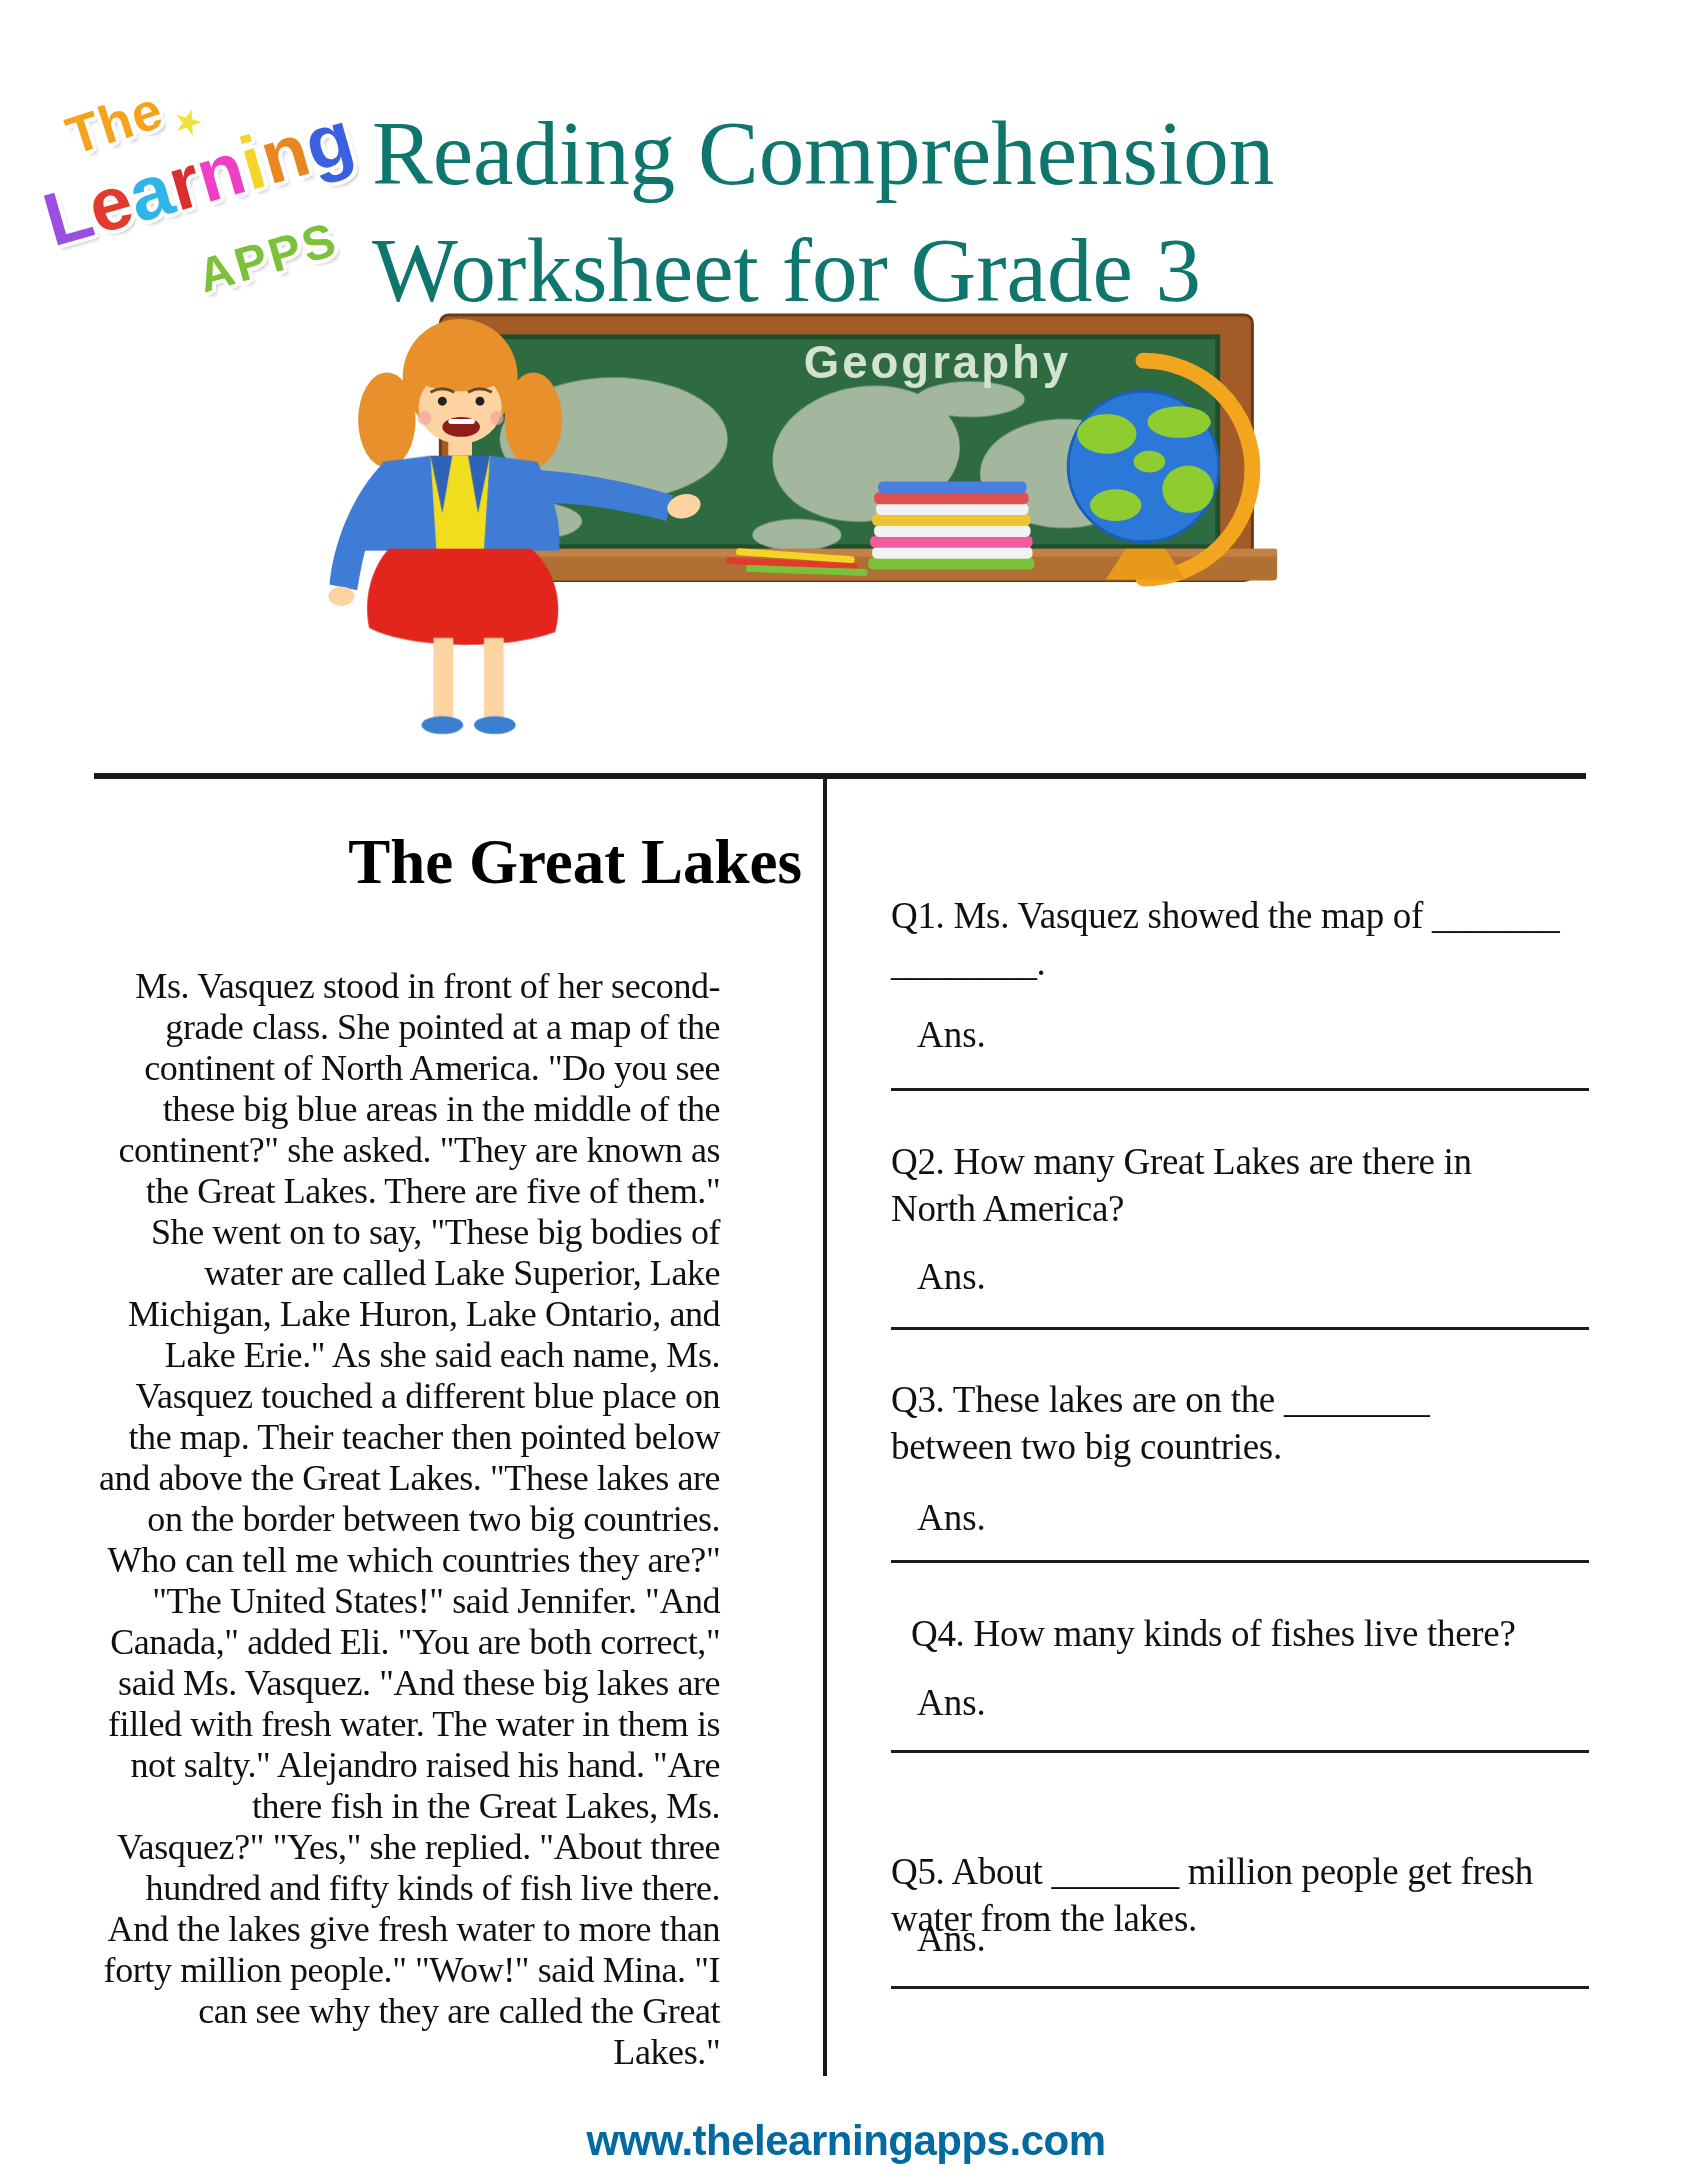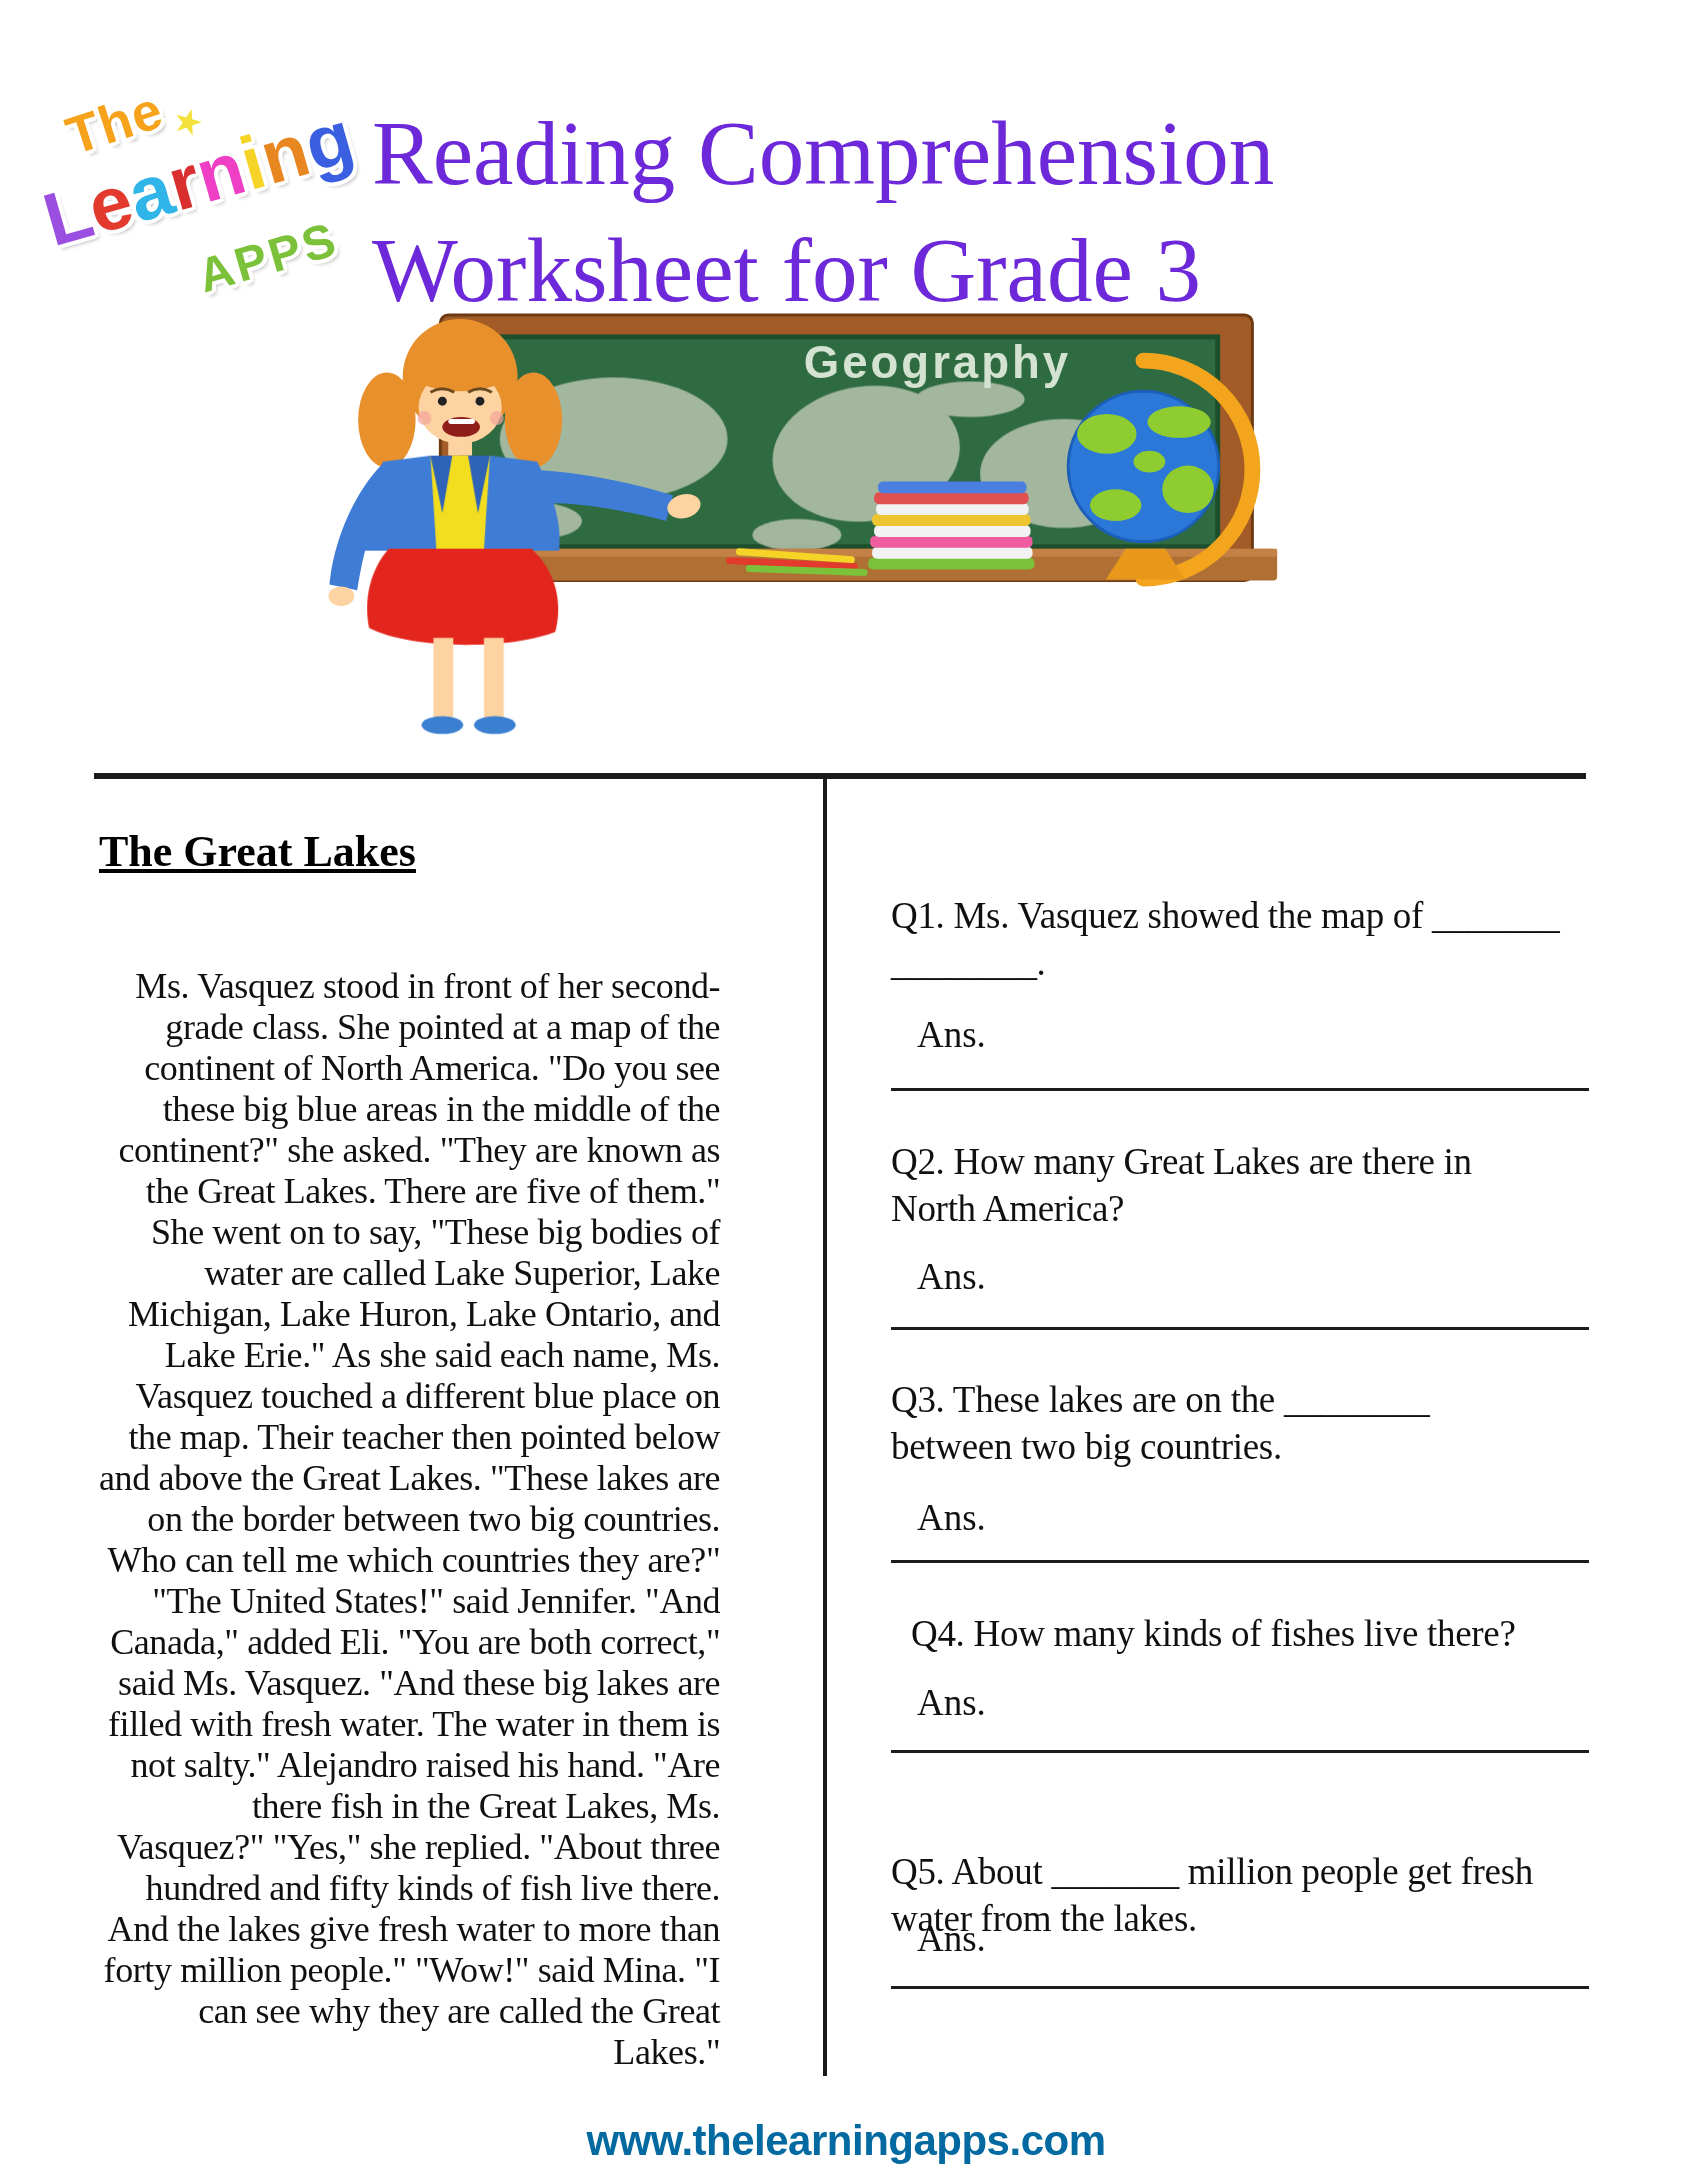--- a/index.html
+++ b/index.html
@@ -12,29 +12,29 @@
               text-shadow:-3px -3px 0 #fff,3px -3px 0 #fff,-3px 3px 0 #fff,3px 3px 0 #fff,
                           0 -4px 0 #fff,0 4px 0 #fff,-4px 0 0 #fff,4px 0 0 #fff,3px 5px 4px rgba(0,0,0,.25);}
   .logo-the{left:30px;top:51px;font-size:53px;transform:rotate(-16deg);letter-spacing:1px;}
   .logo-learning{left:2px;top:97px;font-size:75px;transform:rotate(-14deg);letter-spacing:0px;}
   .logo-apps{left:156px;top:194px;font-size:48px;transform:rotate(-14deg);letter-spacing:3px;}
   .logo-star{position:absolute;left:137px;top:63px;font-size:34px;transform:rotate(18deg);
              text-shadow:-2px -2px 0 #fff,2px -2px 0 #fff,-2px 2px 0 #fff,2px 2px 0 #fff;}
 
   
   .title{position:absolute;left:372px;top:95px;font-size:91px;line-height:117px;white-space:pre;
-         font-family:"Liberation Serif",serif;color:#6d28d9;}
+         font-family:"Liberation Serif",serif;color:#0f766e;}
 
   
   .hrule{position:absolute;left:94px;top:773px;width:1492px;height:6px;background:#1a1a1a;}
   .vrule{position:absolute;left:823px;top:779px;width:4px;height:1297px;background:#1a1a1a;}
 
   
-  .article-heading{position:absolute;left:99px;top:826px;width:703px;text-align:left;
-                   font-size:44px;font-weight:bold;color:#000;text-decoration:underline;}
+  .article-heading{position:absolute;left:99px;top:826px;width:703px;text-align:right;
+                   font-size:63px;font-weight:bold;color:#000;}
   .passage{position:absolute;left:99px;top:966px;font-size:36px;line-height:41px;
            letter-spacing:-0.4px;white-space:pre;color:#101010;text-align:right;}
 
   
   .qtext{position:absolute;left:891px;font-size:37px;line-height:47px;letter-spacing:-0.3px;
          white-space:pre;color:#101010;}
   .ans{position:absolute;left:917px;font-size:37px;color:#101010;}
   .answer-line{position:absolute;left:891px;width:698px;height:0;border-top:3px solid #1c1c1c;}
   .q1-q{top:892px;} .q1-a{top:1013px;} .q1-l{top:1088px;}
   .q2-q{top:1138px;} .q2-a{top:1255px;} .q2-l{top:1327px;}

